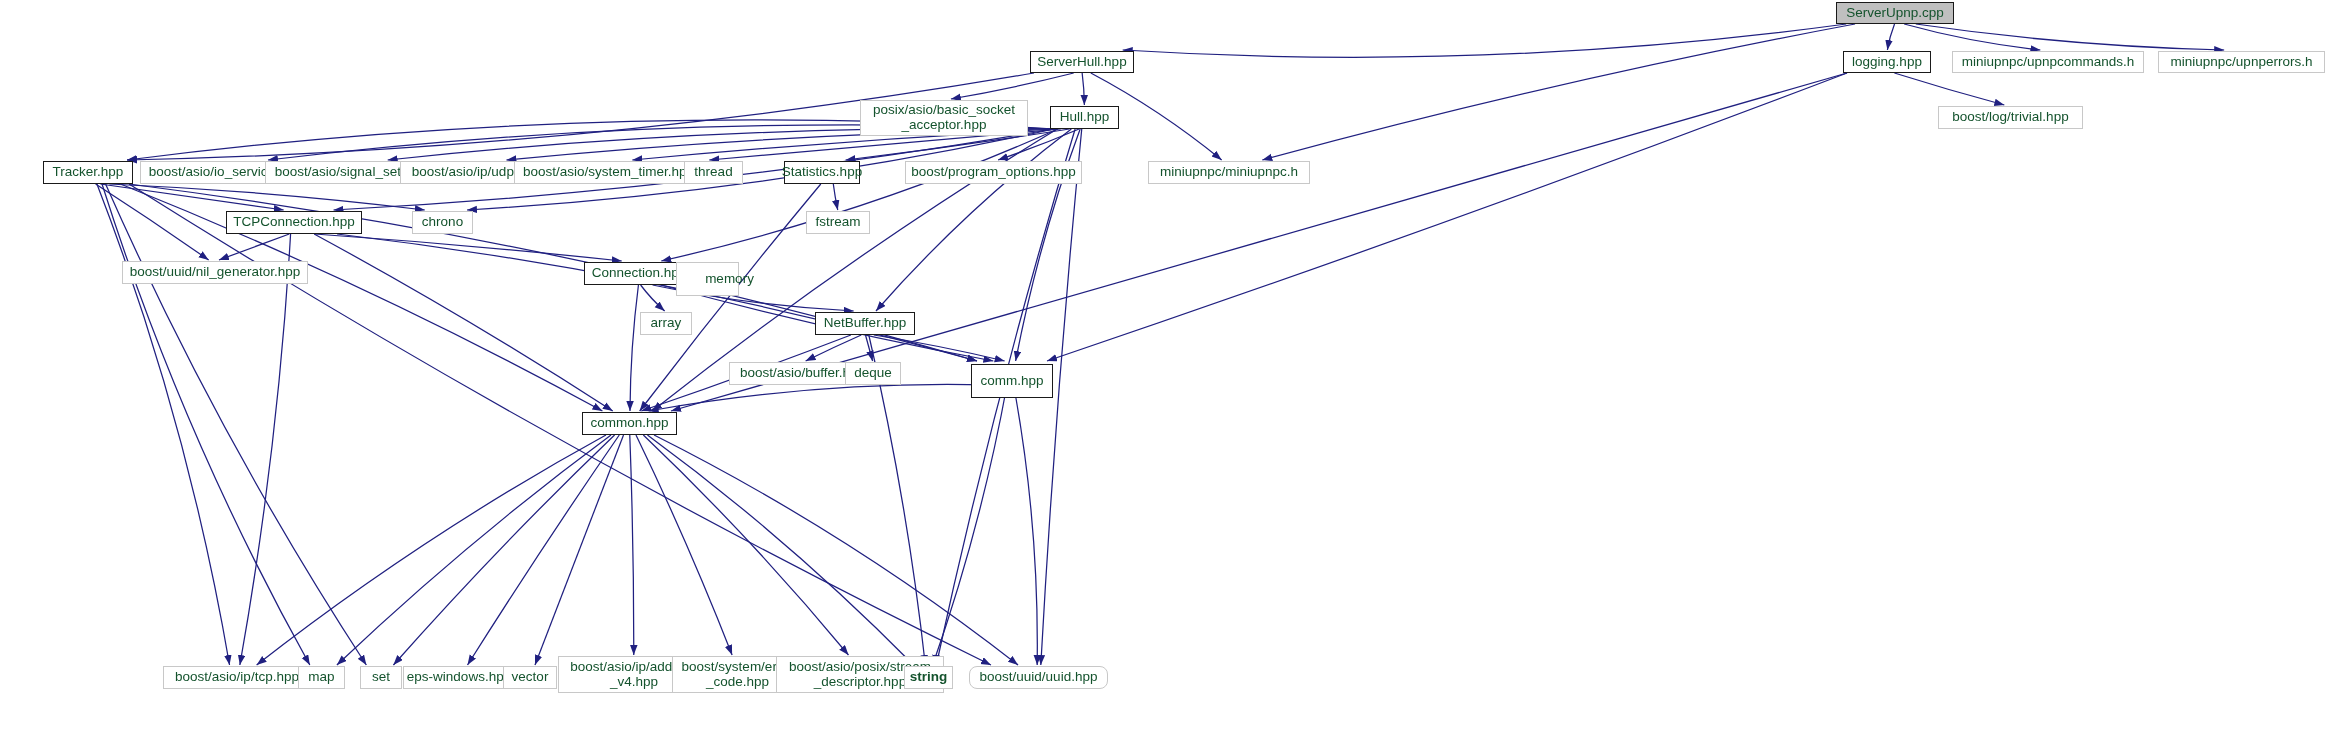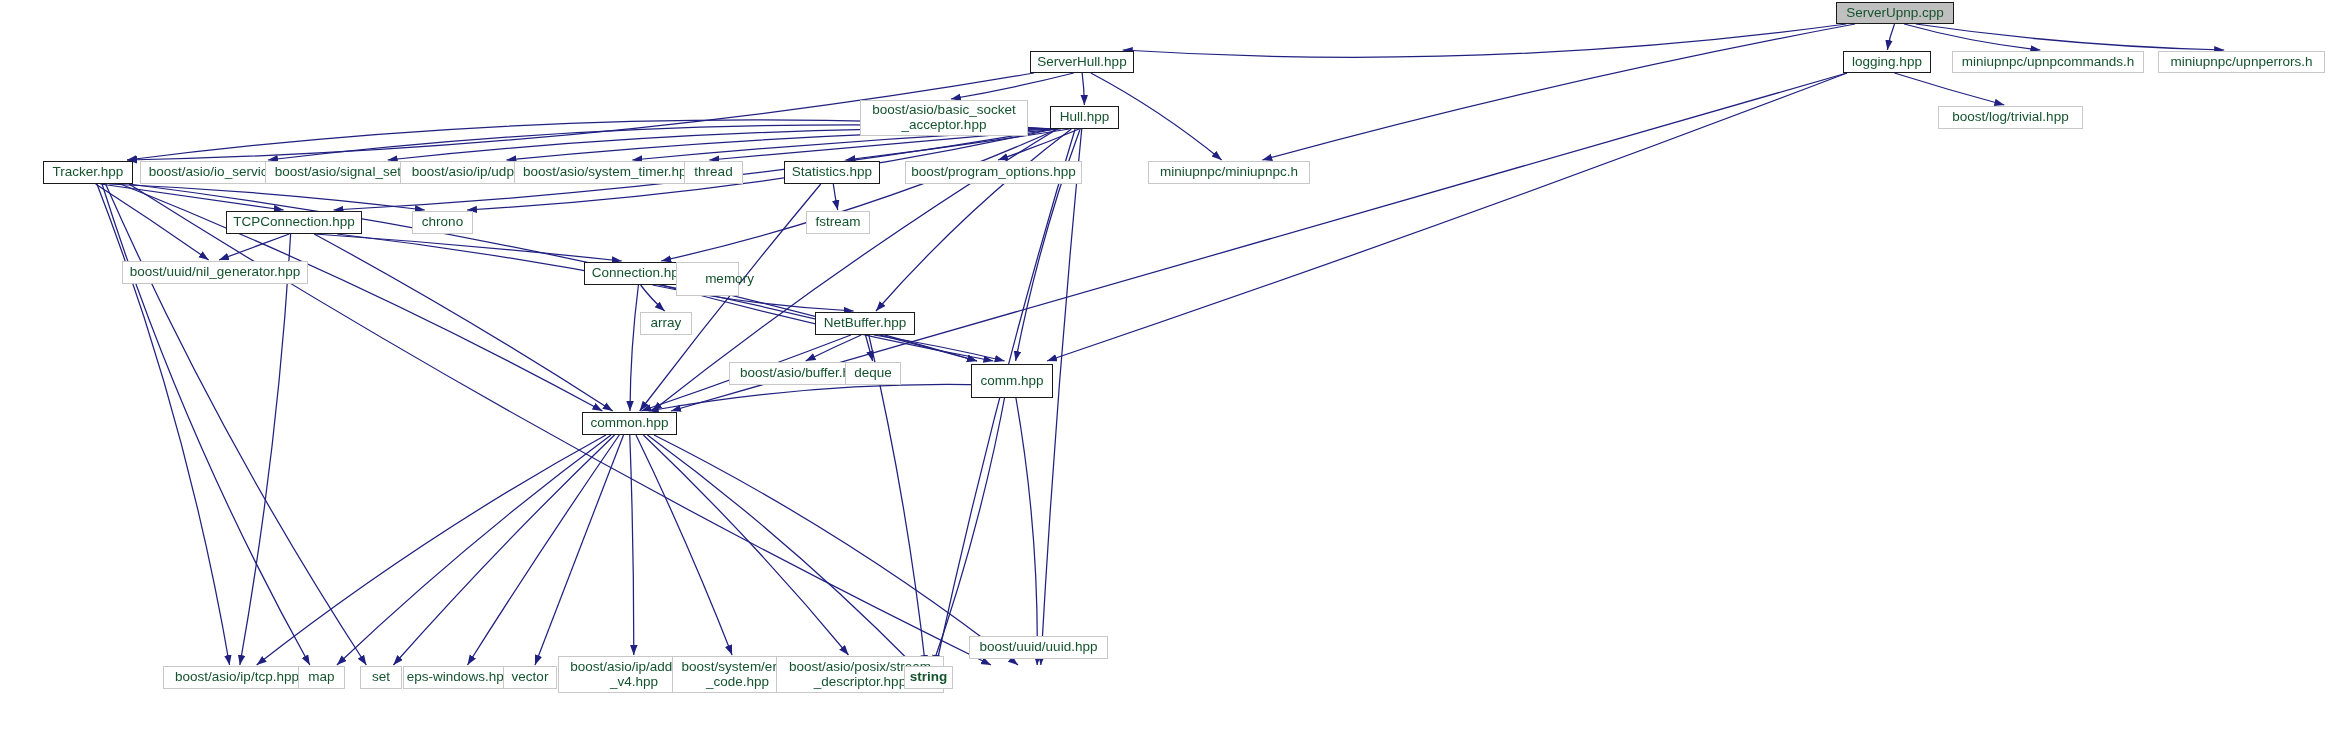--- a/index.html
+++ b/index.html
@@ -92,31 +92,31 @@
         <path d="M647.44,435 Q789.6,539.5 913.55,665" marker-end="url(#arw)"></path>
         <path d="M654.04,435 Q847.4,532.0 1018.05,665" marker-end="url(#arw)"></path>
       </g>
   </svg>
   <div id="node-layer">
       <div class="node cur" style="left: 1836px; top: 2px; width: 118px; height: 22px;">ServerUpnp.cpp</div>
       <div class="node hdr" style="left: 1030px; top: 51px; width: 104px; height: 22px;">ServerHull.hpp</div>
       <div class="node hdr" style="left: 1843px; top: 51px; width: 88px; height: 22px;">logging.hpp</div>
       <div class="node ext" style="left: 1952px; top: 51px; width: 192px; height: 22px;">miniupnpc/upnpcommands.h</div>
       <div class="node ext" style="left: 2158px; top: 51px; width: 167px; height: 22px;">miniupnpc/upnperrors.h</div>
-      <div class="node ext" style="left: 860px; top: 100px; width: 168px; height: 36px;">boost/asio/basic_socket
+      <div class="node ext" style="left: 860px; top: 100px; width: 168px; height: 36px;">posix/asio/basic_socket
 _acceptor.hpp</div>
       <div class="node hdr" style="left: 1050px; top: 106px; width: 69px; height: 23px;">Hull.hpp</div>
       <div class="node ext" style="left: 1938px; top: 106px; width: 145px; height: 23px;">boost/log/trivial.hpp</div>
       <div class="node hdr" style="left: 43px; top: 161px; width: 90px; height: 23px;">Tracker.hpp</div>
       <div class="node ext" style="left: 140px; top: 161px; width: 170px; height: 23px;">boost/asio/io_service.hpp</div>
       <div class="node ext" style="left: 265px; top: 161px; width: 172px; height: 23px;">boost/asio/signal_set.hpp</div>
       <div class="node ext" style="left: 400px; top: 161px; width: 152px; height: 23px;">boost/asio/ip/udp.hpp</div>
       <div class="node ext" style="left: 514px; top: 161px; width: 189px; height: 23px;">boost/asio/system_timer.hpp</div>
       <div class="node ext" style="left: 684px; top: 161px; width: 59px; height: 23px;">thread</div>
-      <div class="node hdr" style="left: 784px; top: 161px; width: 96px; height: 23px;">Statistics.hpp</div>
+      <div class="node hdr" style="left: 784px; top: 161px; width: 76px; height: 23px;">Statistics.hpp</div>
       <div class="node ext" style="left: 905px; top: 161px; width: 177px; height: 23px;">boost/program_options.hpp</div>
       <div class="node ext" style="left: 1148px; top: 161px; width: 162px; height: 23px;">miniupnpc/miniupnpc.h</div>
       <div class="node hdr" style="left: 226px; top: 211px; width: 136px; height: 23px;">TCPConnection.hpp</div>
       <div class="node ext" style="left: 412px; top: 211px; width: 61px; height: 23px;">chrono</div>
       <div class="node ext" style="left: 806px; top: 211px; width: 64px; height: 23px;">fstream</div>
       <div class="node ext" style="left: 122px; top: 261px; width: 186px; height: 23px;">boost/uuid/nil_generator.hpp</div>
       <div class="node hdr" style="left: 584px; top: 262px; width: 110px; height: 23px;">Connection.hpp</div>
       <div class="node ext" style="left: 676px; top: 262px; width: 63px; height: 34px; padding-left: 44px;">memory</div>
       <div class="node ext" style="left: 640px; top: 312px; width: 52px; height: 23px;">array</div>
       <div class="node hdr" style="left: 815px; top: 312px; width: 100px; height: 23px;">NetBuffer.hpp</div>
@@ -129,15 +129,15 @@
       <div class="node ext" style="left: 360px; top: 666px; width: 42px; height: 23px;">set</div>
       <div class="node ext" style="left: 403px; top: 666px; width: 112px; height: 23px;">eps-windows.hpp</div>
       <div class="node ext" style="left: 503px; top: 666px; width: 54px; height: 23px;">vector</div>
       <div class="node ext" style="left: 558px; top: 656px; width: 152px; height: 37px;">boost/asio/ip/address
 _v4.hpp</div>
       <div class="node ext" style="left: 672px; top: 656px; width: 131px; height: 37px;">boost/system/error
 _code.hpp</div>
       <div class="node ext" style="left: 776px; top: 656px; width: 168px; height: 37px;">boost/asio/posix/stream
 _descriptor.hpp</div>
       <div class="node ext" style="left: 904px; top: 666px; width: 49px; height: 23px; font-weight: bold;">string</div>
-      <div class="node ext" style="left: 969px; top: 636px; width: 139px; height: 23px;">boost/uuid/uuid.hpp</div>
+      <div class="node ext" style="left: 969px; top: 666px; width: 139px; height: 23px; border-radius: 8px;">boost/uuid/uuid.hpp</div>
     </div>
 </div>
 
 </body></html>

